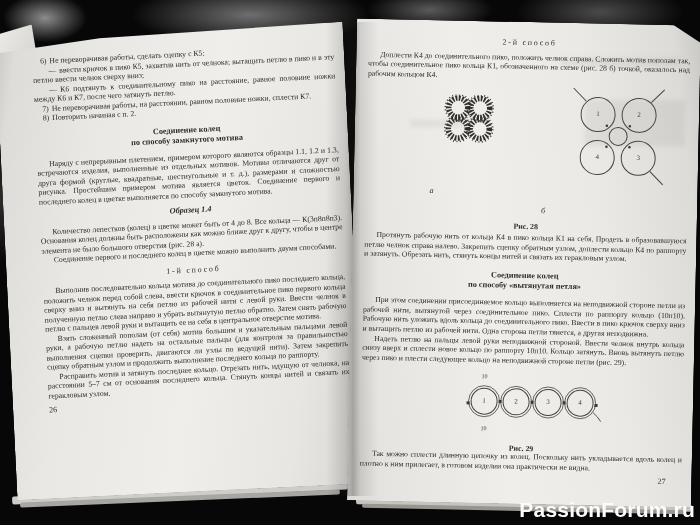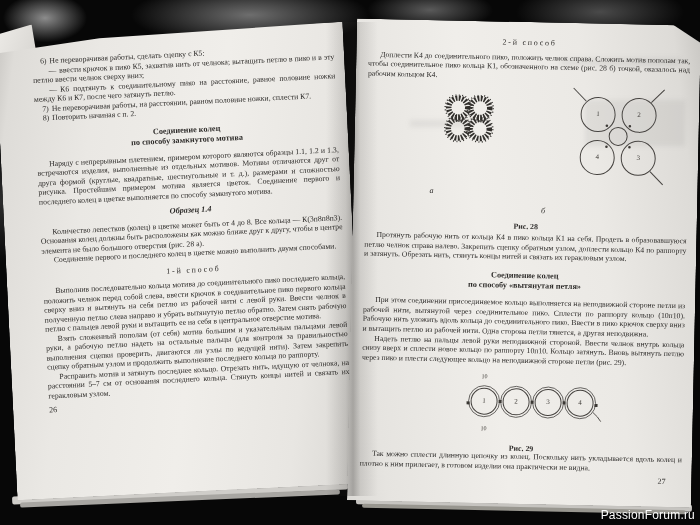--- a/index.html
+++ b/index.html
@@ -52,21 +52,21 @@
   .edge{position:absolute;z-index:1;}
   .edge-l1{left:12px;top:489px;width:336px;height:8px;background:#cfcdc9;transform:rotate(-2.6deg);border-radius:2px;}
   .edge-l2{left:20px;top:496px;width:320px;height:5px;background:#a8a6a2;transform:rotate(-2.4deg);border-radius:2px;}
   .edge-r1{left:356px;top:501px;width:336px;height:7px;background:#c6c4c0;transform:rotate(1.3deg);border-radius:2px;}
   .edge-r2{left:362px;top:507px;width:324px;height:4px;background:#98968f;transform:rotate(1.2deg);border-radius:2px;}
   .ghost{position:absolute;background:rgba(110,110,110,.10);filter:blur(2.5px);border-radius:2px;z-index:4;pointer-events:none;}
   .g1{left:560px;top:58px;width:120px;height:8px;}
   .g2{left:585px;top:100px;width:100px;height:46px;}
   .g3{left:410px;top:120px;width:60px;height:7px;}
   .watermark{position:absolute;right:5px;bottom:3px;z-index:6;color:#fcfcfc;
-    font-family:"Liberation Sans","DejaVu Sans",sans-serif;font-size:12px;font-weight:normal;letter-spacing:.2px;}
+    font-family:"Liberation Sans","DejaVu Sans",sans-serif;font-size:21px;font-weight:bold;letter-spacing:.2px;}
   svg .ln{stroke:#45423f;stroke-width:1;fill:none;}
   svg .ring-txt{font-size:7px;fill:#3a3733;font-family:"Liberation Serif",serif;}
   svg .small-txt{font-size:6px;fill:#3a3733;font-family:"Liberation Serif",serif;}
 </style>
 </head>
 <body>
 
 <div class="photo">
   <div class="corner-fold"></div>
 

